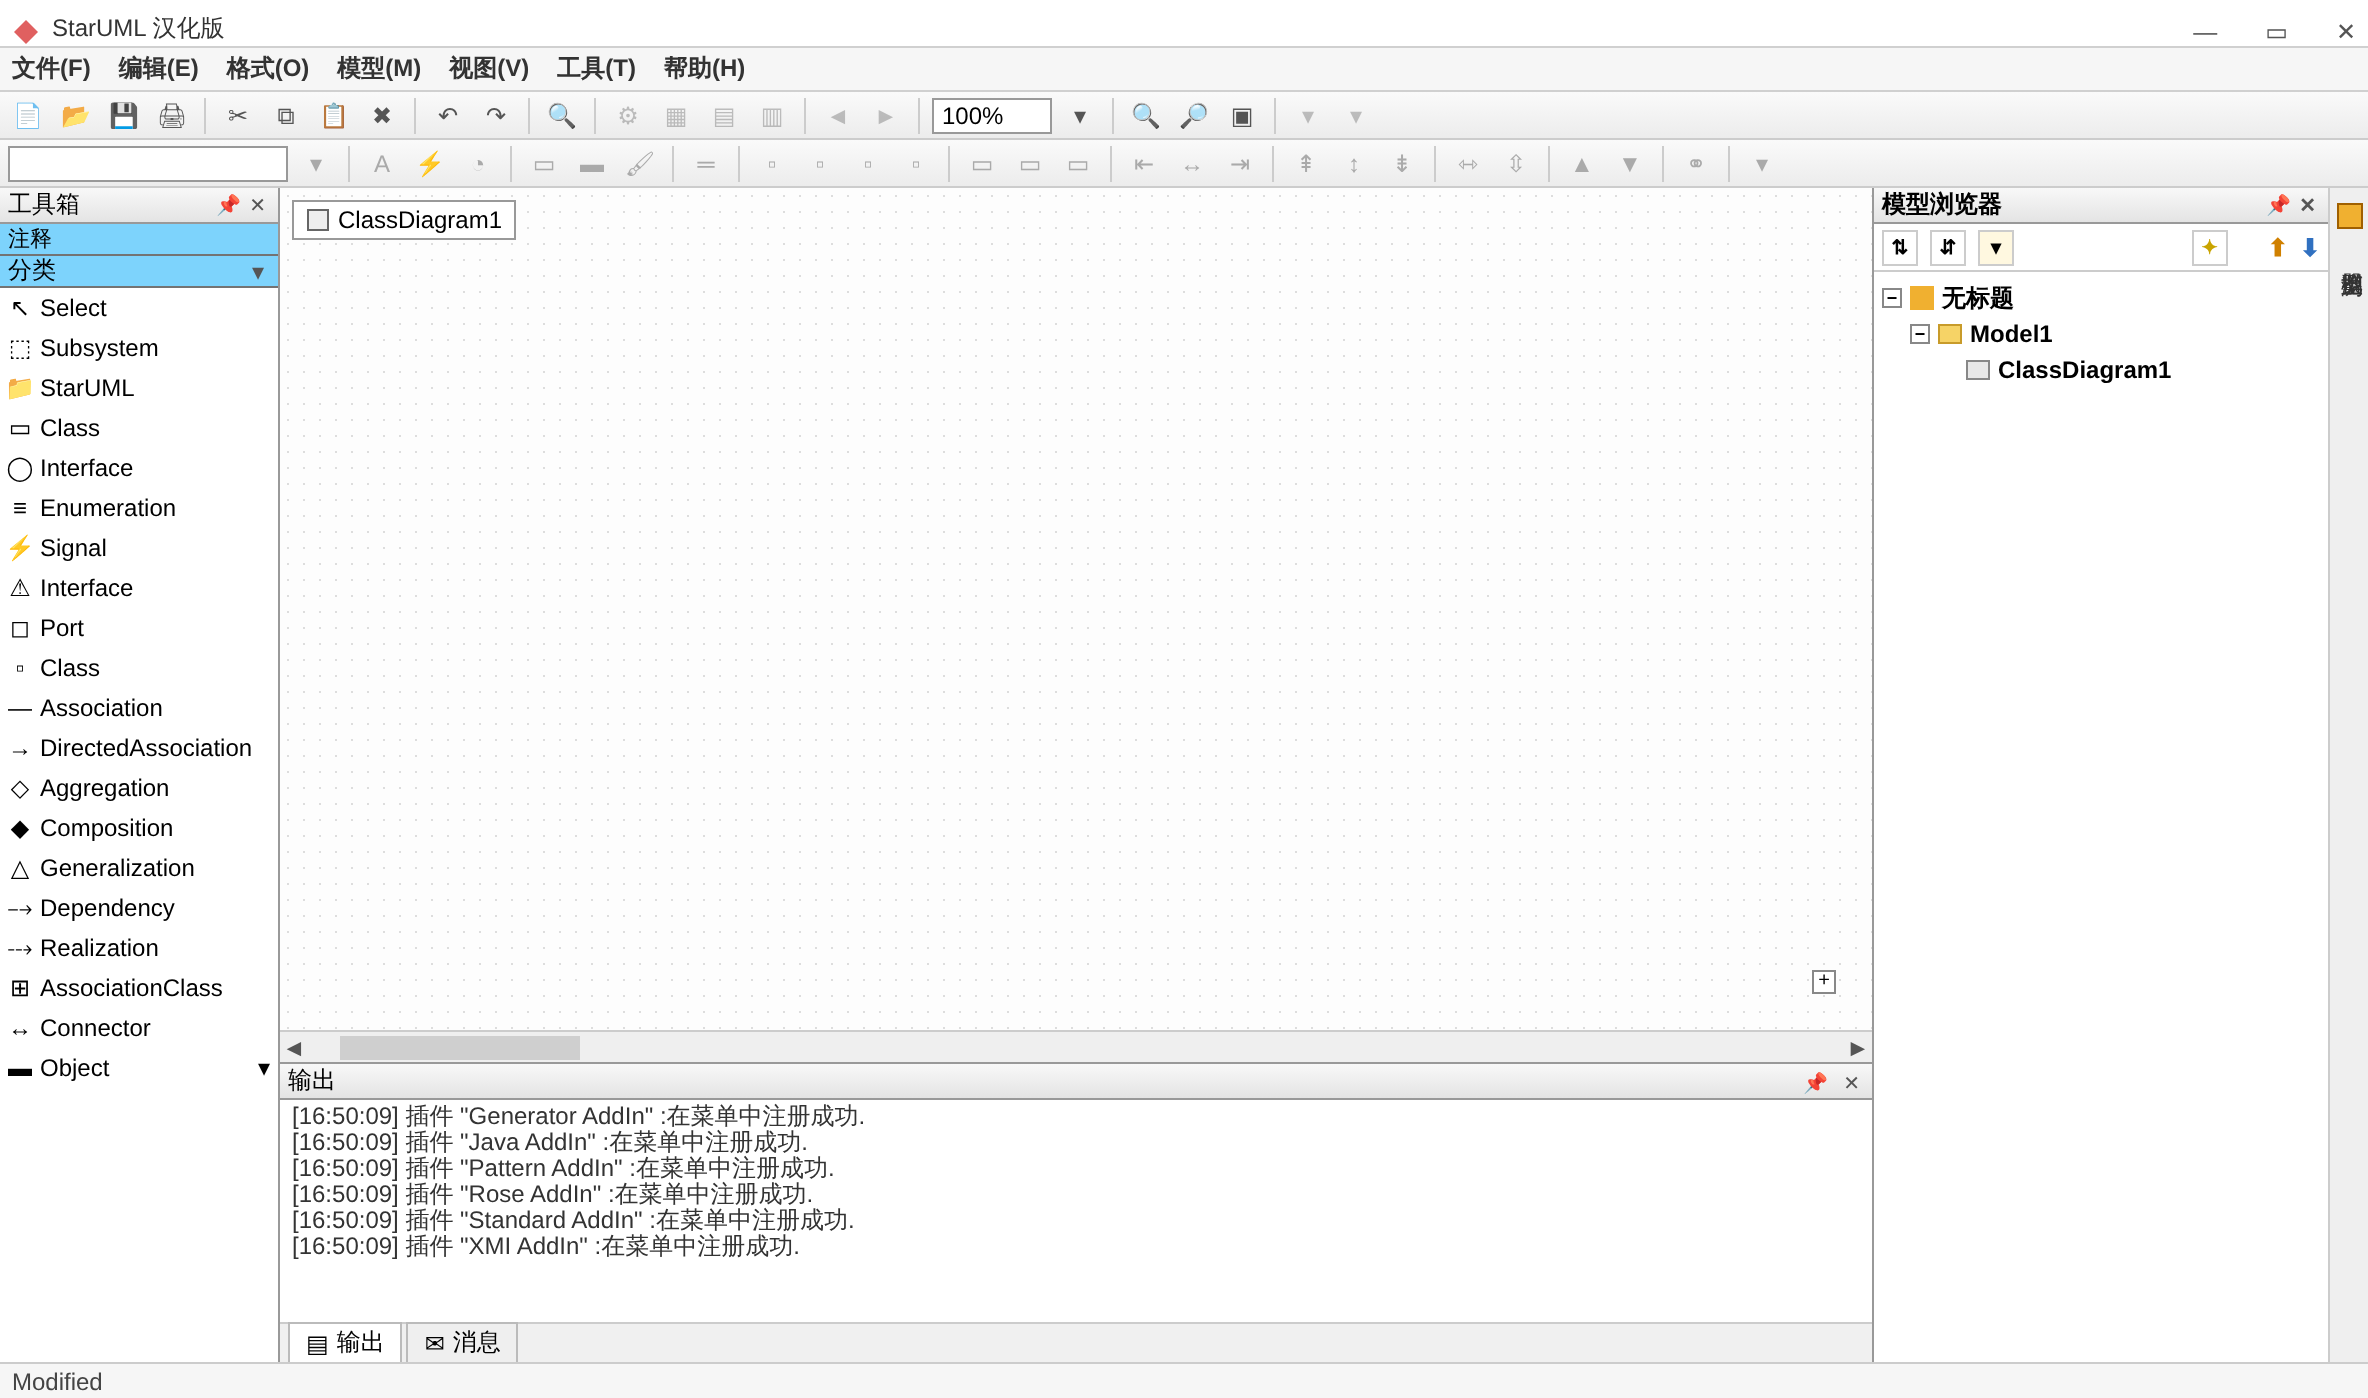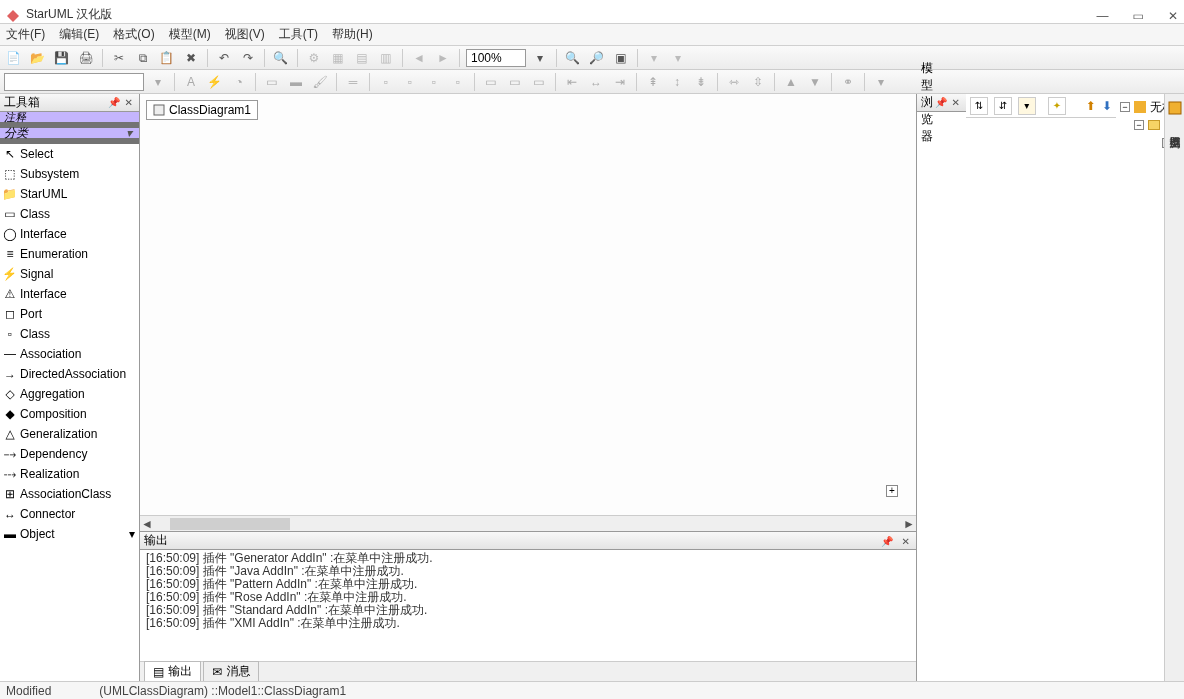--- a/index.html
+++ b/index.html
@@ -4,60 +4,60 @@
 <style>
 * { margin: 0; padding: 0; box-sizing: border-box; font-family: "Microsoft YaHei", Arial, sans-serif; font-size: 12px; }
 body { width: 1184px; height: 699px; background: #fff; overflow: hidden; display: flex; flex-direction: column; }
 
 .titlebar { height: 24px; background: #fff; display: flex; align-items: flex-end; padding: 0 6px; border-bottom: 1px solid #d0d0d0; }
 .titlebar .logo { width: 14px; height: 14px; margin-right: 6px; }
 .titlebar .title { flex: 1; color: #333; }
 .titlebar .winbtns { display: flex; gap: 24px; color: #555; }
 .titlebar .winbtns span { cursor: default; }
 
-.menubar { height: 22px; background: #f6f6f6; display: flex; align-items: center; padding: 0 6px; gap: 14px; border-bottom: 1px solid #d0d0d0; }
+.menubar { height: 22px; background: #f6f6f6; display: flex; align-items: center; padding: 0 6px; gap: 14px; border-bottom: 1px solid #d0d0d0; font-weight: bold; }
 .menubar span { color: #333; cursor: default; }
 
 .toolbar { height: 24px; background: linear-gradient(#fafafa,#ececec); border-bottom: 1px solid #ccc; display: flex; align-items: center; padding: 0 4px; gap: 4px; }
 .toolbar .sep { width: 1px; height: 18px; background: #ccc; margin: 0 2px; }
 .toolbar .tbtn { width: 20px; height: 20px; display: flex; align-items: center; justify-content: center; color: #555; cursor: default; }
 .toolbar .tbtn.dis { opacity: 0.35; }
 .toolbar .zoom { width: 60px; height: 18px; border: 1px solid #999; background: #fff; padding: 0 4px; }
 
 .toolbar2 { height: 24px; background: linear-gradient(#fafafa,#ececec); border-bottom: 1px solid #ccc; display: flex; align-items: center; padding: 0 4px; gap: 4px; }
 .toolbar2 .long { width: 140px; height: 18px; border: 1px solid #999; background: #fff; }
 .toolbar2 .tbtn { width: 20px; height: 20px; display: flex; align-items: center; justify-content: center; color: #aaa; cursor: default; }
 .toolbar2 .sep { width: 1px; height: 18px; background: #ccc; margin: 0 2px; }
 
 .mainrow { flex: 1; display: flex; min-height: 0; }
 
 .toolbox { width: 140px; border-right: 1px solid #999; display: flex; flex-direction: column; background: #fff; }
 .panel-header { height: 18px; background: linear-gradient(#f8f8f8,#e4e4e4); border-bottom: 1px solid #999; display: flex; align-items: center; padding: 0 4px; font-size: 11px; }
 .panel-header .spacer { flex: 1; }
 .panel-header .pin { font-size: 10px; color: #555; margin: 0 2px; }
-.subhdr { height: 16px; background: #c4b5fd; border-bottom: 6px solid #737373; padding: 0 4px; font-size: 11px; display: flex; align-items: center; font-style: italic; }
+.subhdr { height: 16px; background: #7dd3fc; border-bottom: 1px solid #737373; padding: 0 4px; font-size: 11px; display: flex; align-items: center; }
 .tblist { flex: 1; overflow-y: auto; }
 .tblist .item { height: 20px; display: flex; align-items: center; padding: 0 4px; gap: 4px; cursor: default; }
 .tblist .ic { width: 12px; height: 12px; display: inline-flex; align-items: center; justify-content: center; }
 .drop { width: 12px; text-align: center; color: #555; }
 
 .centercol { flex: 1; display: flex; flex-direction: column; min-width: 0; }
 .doc-tab { height: 18px; background: linear-gradient(#f8f8f8,#e4e4e4); border-bottom: 1px solid #999; display: flex; align-items: center; padding: 0 6px; font-size: 11px; }
 .canvas-wrap { flex: 1; position: relative; background: #fdfdfd; overflow: hidden;
   background-image: radial-gradient(#ddd 0.5px, transparent 0.5px);
   background-size: 8px 8px;
 }
 .canvas-wrap .diagram-tab { position: absolute; top: 6px; left: 6px; display: flex; align-items: center; gap: 4px; background: #fff; border: 1px solid #999; padding: 2px 6px; }
 .canvas-wrap .plusbtn { position: absolute; right: 18px; bottom: 18px; width: 12px; height: 12px; border: 1px solid #888; background: #fff; text-align: center; line-height: 10px; font-size: 10px; }
 .hscroll { height: 16px; background: #efefef; border-top: 1px solid #ccc; display: flex; align-items: center; }
 .hscroll .thumb { width: 120px; height: 12px; background: #cfcfcf; margin-left: 16px; }
 .hscroll .arrow { width: 14px; text-align: center; color: #555; }
 .hscroll .spacer { flex: 1; }
 
-.explorer { width: 248px; border-left: 1px solid #999; display: flex; flex-direction: row; background: #fff; }
+.explorer { width: 228px; border-left: 1px solid #999; display: flex; flex-direction: column; background: #fff; font-weight: bold; }
 .explorer .etoolbar { height: 24px; display: flex; align-items: center; gap: 6px; padding: 0 4px; border-bottom: 1px solid #ccc; }
 .explorer .etoolbar .eb { width: 18px; height: 18px; border: 1px solid #ccc; display: flex; align-items: center; justify-content: center; font-size: 10px; }
 .tree { flex: 1; padding: 4px; }
 .tree .node { display: flex; align-items: center; gap: 4px; height: 18px; }
 .tree .exp { width: 10px; height: 10px; border: 1px solid #888; text-align: center; line-height: 8px; font-size: 9px; cursor: default; }
 .tree .ind1 { margin-left: 14px; }
 .tree .ind2 { margin-left: 28px; }
 .tree .cube { width: 12px; height: 12px; background: #f0b030; }
 .tree .folder { width: 12px; height: 10px; background: #f6d366; border: 1px solid #c89b2a; }
 .tree .diagram { width: 12px; height: 10px; background: #e8e8e8; border: 1px solid #888; }
@@ -68,21 +68,21 @@
 
 .output { height: 130px; border-top: 1px solid #999; display: flex; flex-direction: column; }
 .output .panel-header { justify-content: space-between; }
 .output .log { flex: 1; padding: 2px 6px; overflow: hidden; font-family: monospace, sans-serif; font-size: 11px; line-height: 13px; color: #333; }
 .output .log .line { white-space: nowrap; }
 
 .bottom-tabs { height: 20px; background: #f0f0f0; border-top: 1px solid #ccc; display: flex; align-items: center; padding: 0 4px; gap: 2px; }
 .bottom-tabs .bt { padding: 1px 8px; background: #fff; border: 1px solid #bbb; display: flex; align-items: center; gap: 4px; }
 .bottom-tabs .bt.inactive { background: #efefef; }
 
-.statusbar { height: 18px; background: #f6f6f6; border-top: 1px solid #ccc; display: flex; align-items: center; padding: 0 6px; gap: 48px; font-size: 11px; color: #444; }
+.statusbar { height: 18px; background: #f6f6f6; border-top: 1px solid #ccc; display: flex; align-items: center; padding: 0 6px; gap: 27px; font-size: 11px; color: #444; }
 
 svg { display: block; }
 </style>
 </head>
 <body>
 
 <div class="titlebar">
   <span class="logo">
     <svg width="14" height="14">
         <polygon points="7,1 13,7 7,13 1,7" fill="#e06060"></polygon>
@@ -373,14 +373,13 @@
       <svg width="14" height="14">
           <rect x="1" y="1" width="12" height="12" fill="#f0b030" stroke="#a06000"></rect>
         </svg>
     </span>
     <span class="vtext">模型浏览器</span>
   </div>
 </div>
 
 <div class="statusbar">
   <span>Modified</span>
-  <span>(UMLClassDiagram) ::Model1::ClassDiagram1</span>
 </div>
 
 </body></html>

